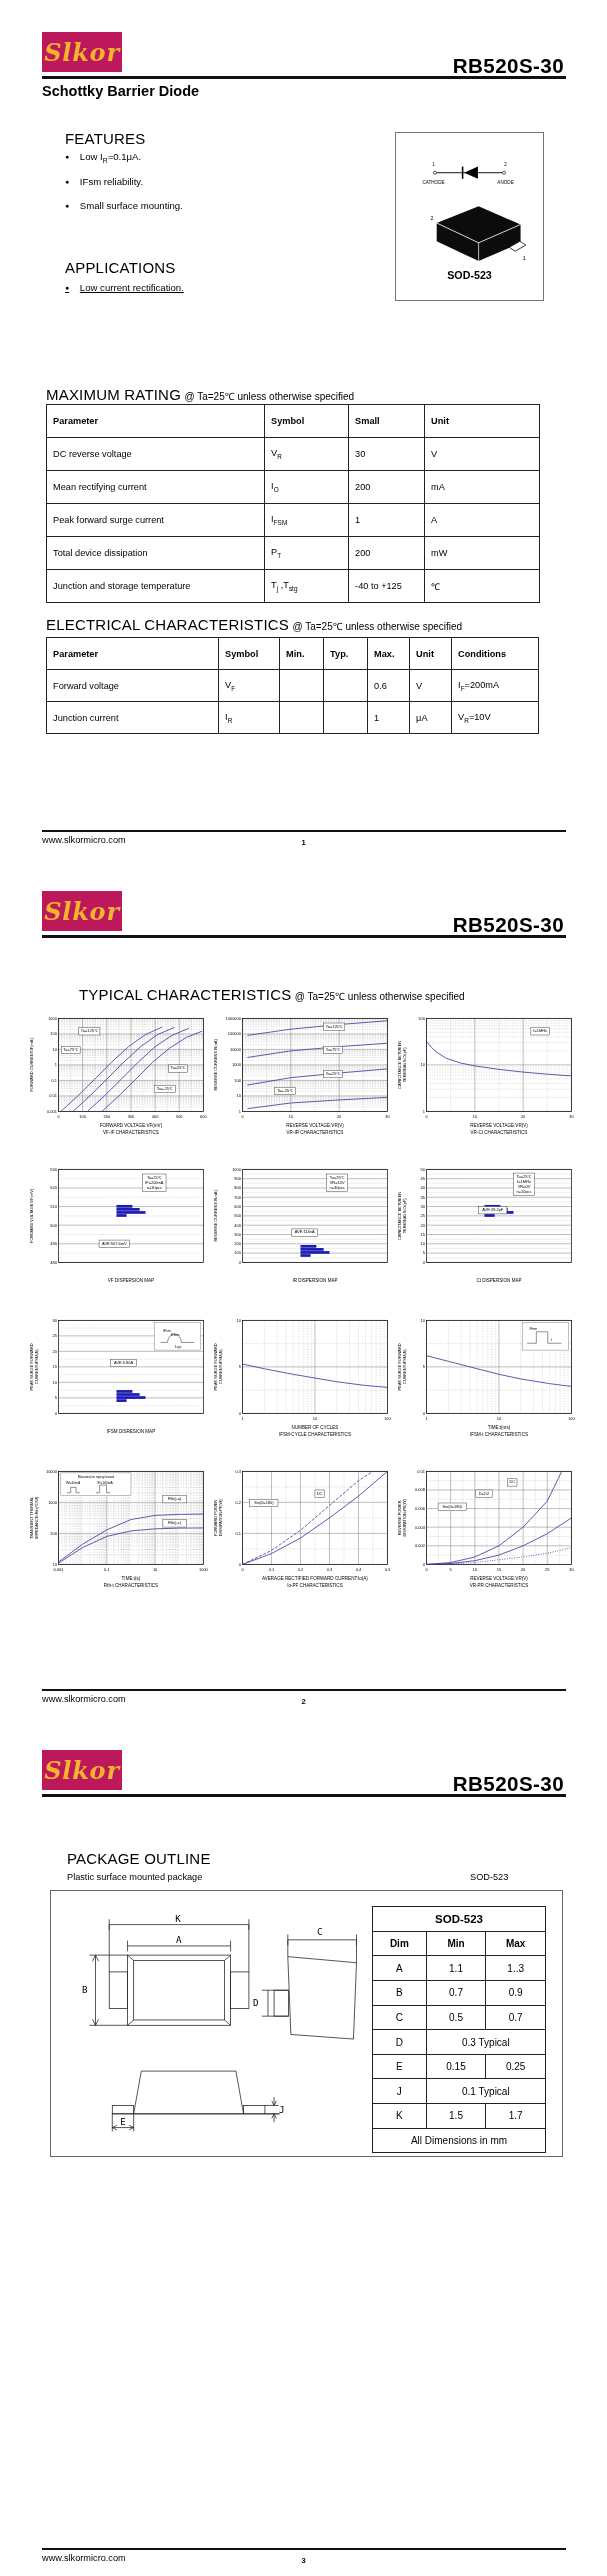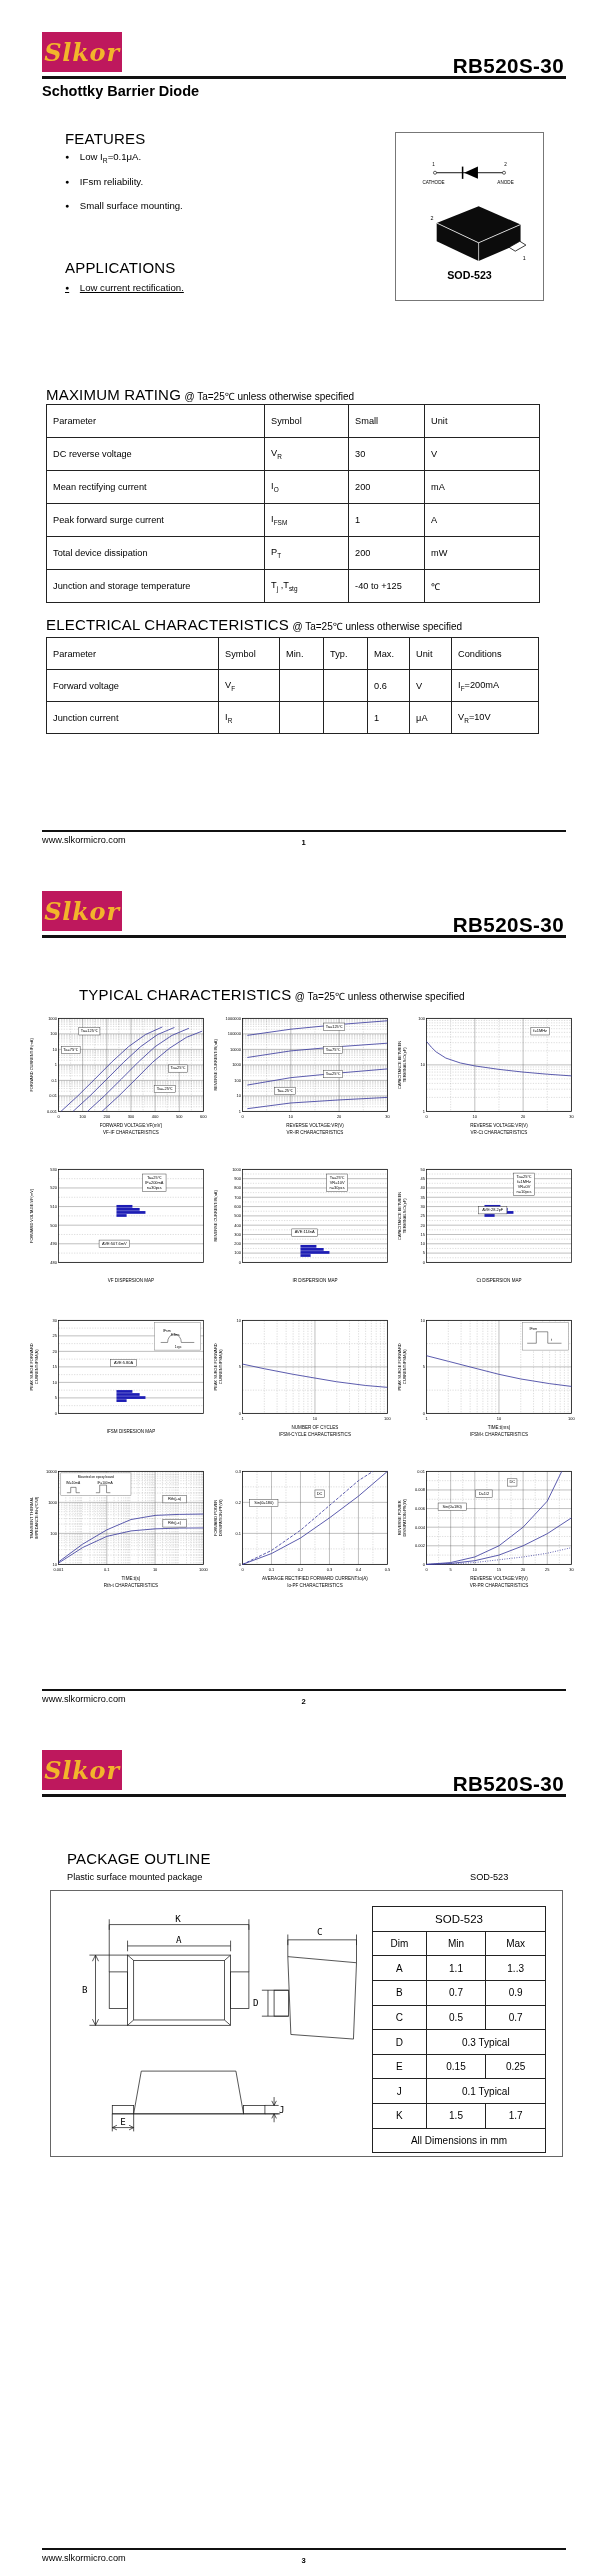--- a/index.html
+++ b/index.html
@@ -14,21 +14,21 @@
   .subtitle{position:absolute;left:42px;top:83px;font-size:14.5px;font-weight:bold;}
   
   .sechead{font-size:15px;letter-spacing:0.2px;}
   .cond{font-size:10px;}
   .bullet{position:absolute;left:65px;font-size:9.6px;}
   .bullet::before{content:"●";font-size:6.9px;margin-right:10.7px;vertical-align:0.8px;}
   sub{font-size:70%;}
   
   table{border-collapse:collapse;font-size:9.2px;}
   td,th{border:0.8px solid #222;padding:1.5px 6.1px;text-align:left;font-weight:normal;vertical-align:middle;}
-  th{font-weight:normal;}
+  th{font-weight:bold;}
   .t1 td,.t1 th{height:29px;}
   .t2 td,.t2 th{height:28px;}
   .t3{font-size:10px;}
   .t3 td,.t3 th{text-align:center;height:20.6px;padding:1.5px 3.1px;}
   
   .pkgbox{position:absolute;left:395px;top:132px;width:147px;height:167px;border:0.8px solid #777;background:#fff;}
   .pkgname{position:absolute;left:0;top:136px;width:100%;text-align:center;font-size:10.7px;font-weight:bold;}
   
   .chartgrid{position:absolute;left:27.5px;top:153px;width:552px;display:grid;grid-template-columns:repeat(3,184px);grid-auto-rows:151px;}
   .chart-cell{width:184px;height:151px;}

